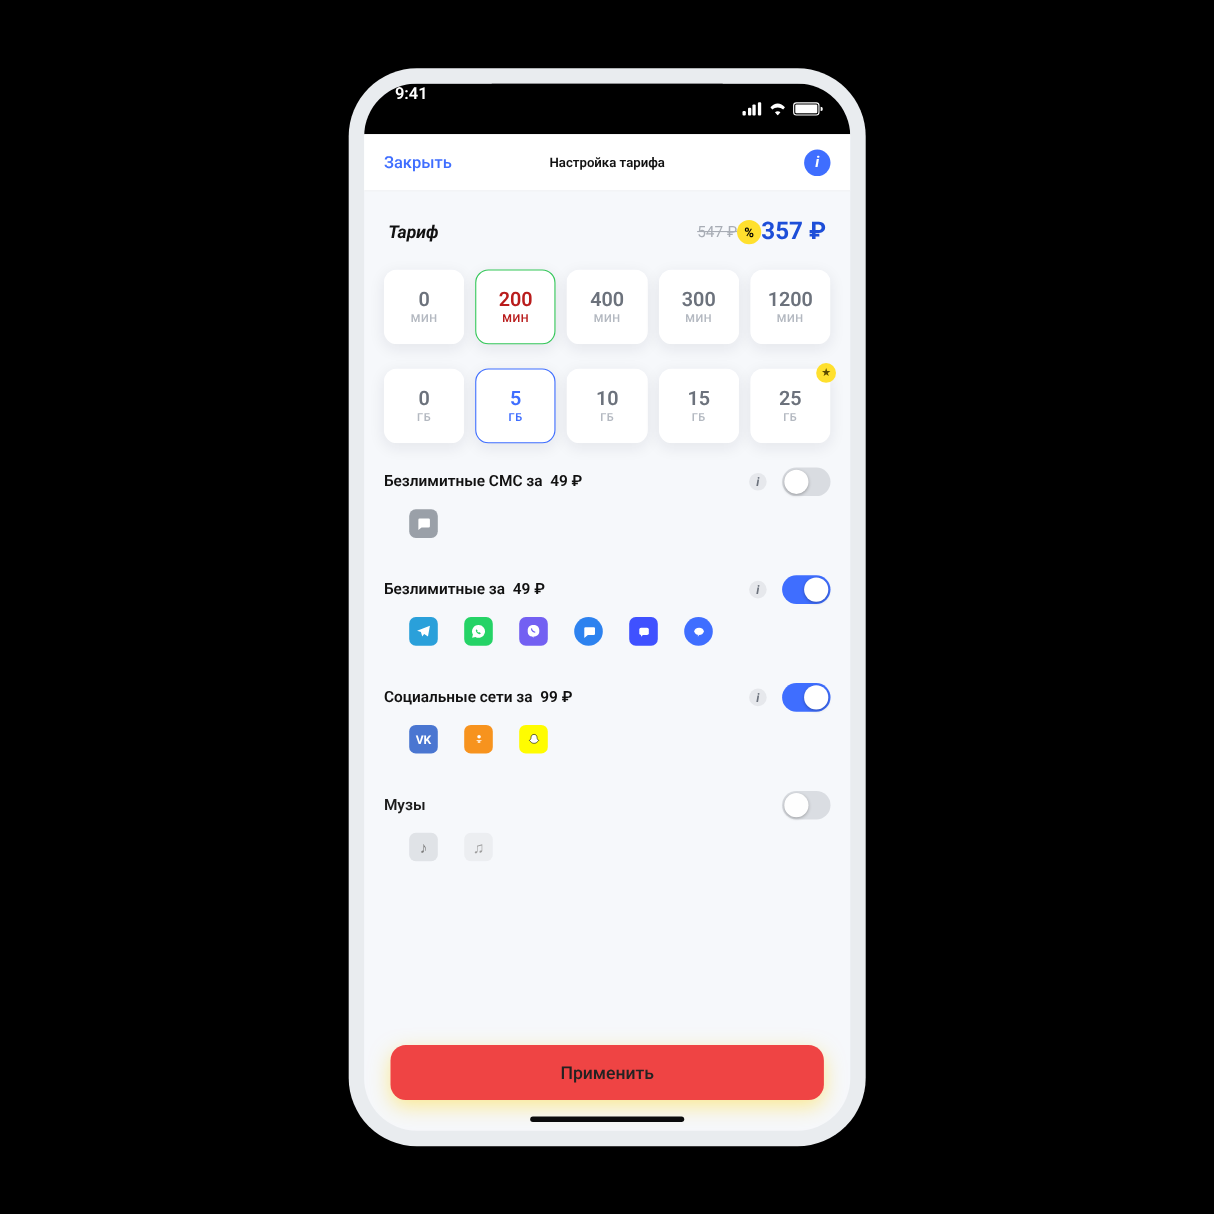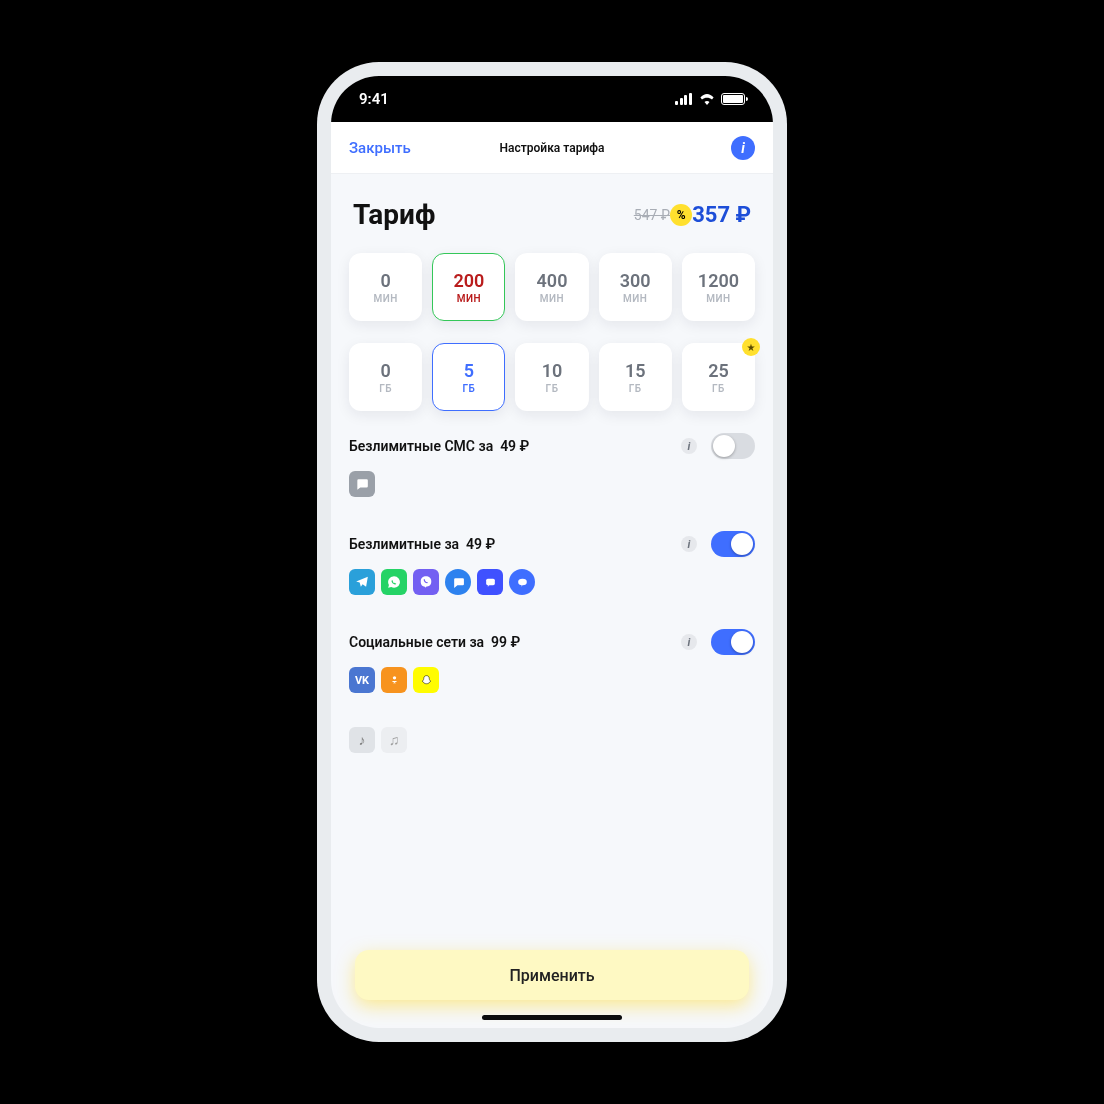--- a/index.html
+++ b/index.html
@@ -21,21 +21,21 @@
     width: 100%; height: 100%;
     background: #f6f8fb;
     border-radius: 48px;
     overflow: hidden;
     position: relative;
     display: flex; flex-direction: column;
   }
   .notch-bar {
     height: 46px;
     background: #000;
-    display: flex; align-items: center; justify-content: space-between;
+    display: flex; justify-content: space-between;
     padding: 0 28px;
     color: #fff;
     font-size: 15px; font-weight: 600;
     position: relative;
   }
   .notch {
     position: absolute; top: 0; left: 50%; transform: translateX(-50%);
     width: 210px; height: 30px; background: #000; border-radius: 0 0 20px 20px;
     z-index: 2;
   }
@@ -59,21 +59,21 @@
   .nav-title { font-size: 12px; font-weight: 600; color:#111; position:absolute; left:50%; transform:translateX(-50%); }
   .nav-info {
     width: 24px; height: 24px; border-radius: 50%; background:#3f6eff;
     color:#fff; display:flex; align-items:center; justify-content:center;
     font-size: 14px; font-weight:700; font-style: italic;
   }
 
   .content { flex:1; overflow: hidden; padding: 14px 18px 0; position: relative; }
 
   .price-row { display:flex; align-items:center; justify-content:space-between; margin: 10px 4px 22px; }
-  .tariff-label { font-size: 28px; font-weight: 700; color:#111; }
+  .tariff-label { font-size: 16px; font-weight: 700; color:#111;font-style:italic; }
   .price-block { display:flex; align-items:center; }
   .old-price { color:#a8adb5; text-decoration: line-through; font-size: 14px; }
   .discount-badge {
     width: 22px; height:22px; border-radius:50%; background:#ffe02e;
     display:flex; align-items:center; justify-content:center; font-size:12px; font-weight:700;
   }
   .new-price { font-size: 22px; font-weight:700; color:#1d4ed8; }
 
   .option-row { display:flex; gap: 10px; margin-bottom: 22px; }
   .opt {
@@ -109,41 +109,41 @@
     width: 44px; height: 26px; border-radius: 13px; background:#d9dce1; position:relative;
     transition: background .2s;
   }
   .toggle .knob {
     position:absolute; top:2px; left:2px; width:22px; height:22px; border-radius:50%;
     background:#fff; box-shadow: 0 1px 3px rgba(0,0,0,.3);
   }
   .toggle.on { background:#3f6eff; }
   .toggle.on .knob { left:auto; right:2px; }
 
-  .icons-row { display:flex; gap: 6px; }
+  .icons-row { display:flex; gap: 24px; margin-left: 23px; }
   .app-ico {
     width: 26px; height:26px; border-radius:6px; display:flex; align-items:center; justify-content:center;
     font-size:14px; color:#fff;
   }
   .ico-sms { background:#9aa0a8; } 
   .ico-tg { background:#2aa0da; }
   .ico-wa { background:#25d366; }
   .ico-vb { background:#7360f2; }
   .ico-imsg { background:#2d82ef; border-radius:50%; }
   .ico-kakao { background:#3f51ff; }
   .ico-line { background:#3f6eff; border-radius:50%; }
   .ico-vk { background:#4a76d1; }
   .ico-ok { background:#f7931e; }
   .ico-snap { background:#fffc00; color:#000; }
   .ico-music { background:#dfe2e6; color:#777; }
   .ico-music2 { background:#eceef1; color:#999; }
 
   .apply-btn {
     position:absolute; left:24px; right:24px; bottom: 28px;
-    height: 50px; border-radius: 14px; background:#fef9c3;
+    height: 50px; border-radius: 14px; background:#ef4444;
     display:flex; align-items:center; justify-content:center;
     font-size: 16px; font-weight:500; color:#222;
     box-shadow: 0 6px 18px rgba(255,220,46,.5);
   }
 
   .home-indicator {
     position:absolute; bottom:8px; left:50%; transform:translateX(-50%);
     width: 140px; height:5px; background:#0b0c0d; border-radius:3px;
   }
 
@@ -336,20 +336,30 @@
           </div>
           <div class="app-ico ico-snap">
             <svg width="13" height="13" viewBox="0 0 24 24" fill="#fff" stroke="#000" stroke-width="1">
                 <path d="M12 3c3 0 5 2 5 5 0 3 2 5 3 5-1 2-3 2-3 3s-3 2-5 2-5-1-5-2-2-1-3-3c1 0 3-2 3-5 0-3 2-5 5-5z"></path>
               </svg>
           </div>
         </div>
       </div>
 
       <div class="service partial">
+        <div class="service-head">
+          <span class="service-label">
+            <span>Музы</span>
+          </span>
+          <div class="service-right">
+            <div class="toggle">
+                <div class="knob"></div>
+              </div>
+          </div>
+        </div>
         <div class="icons-row">
           <div class="app-ico ico-music">♪</div>
           <div class="app-ico ico-music2">♫</div>
         </div>
       </div>
 
     </div>
 
     <div class="apply-btn">
       <span>Применить</span>

